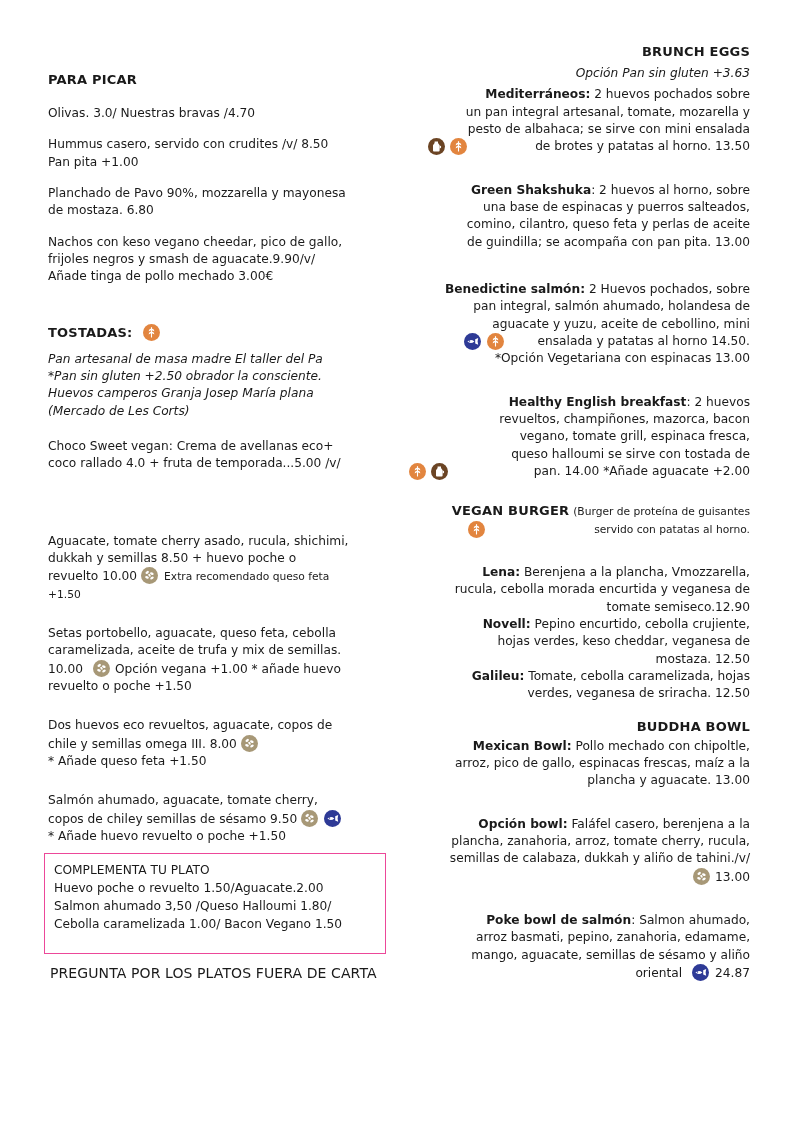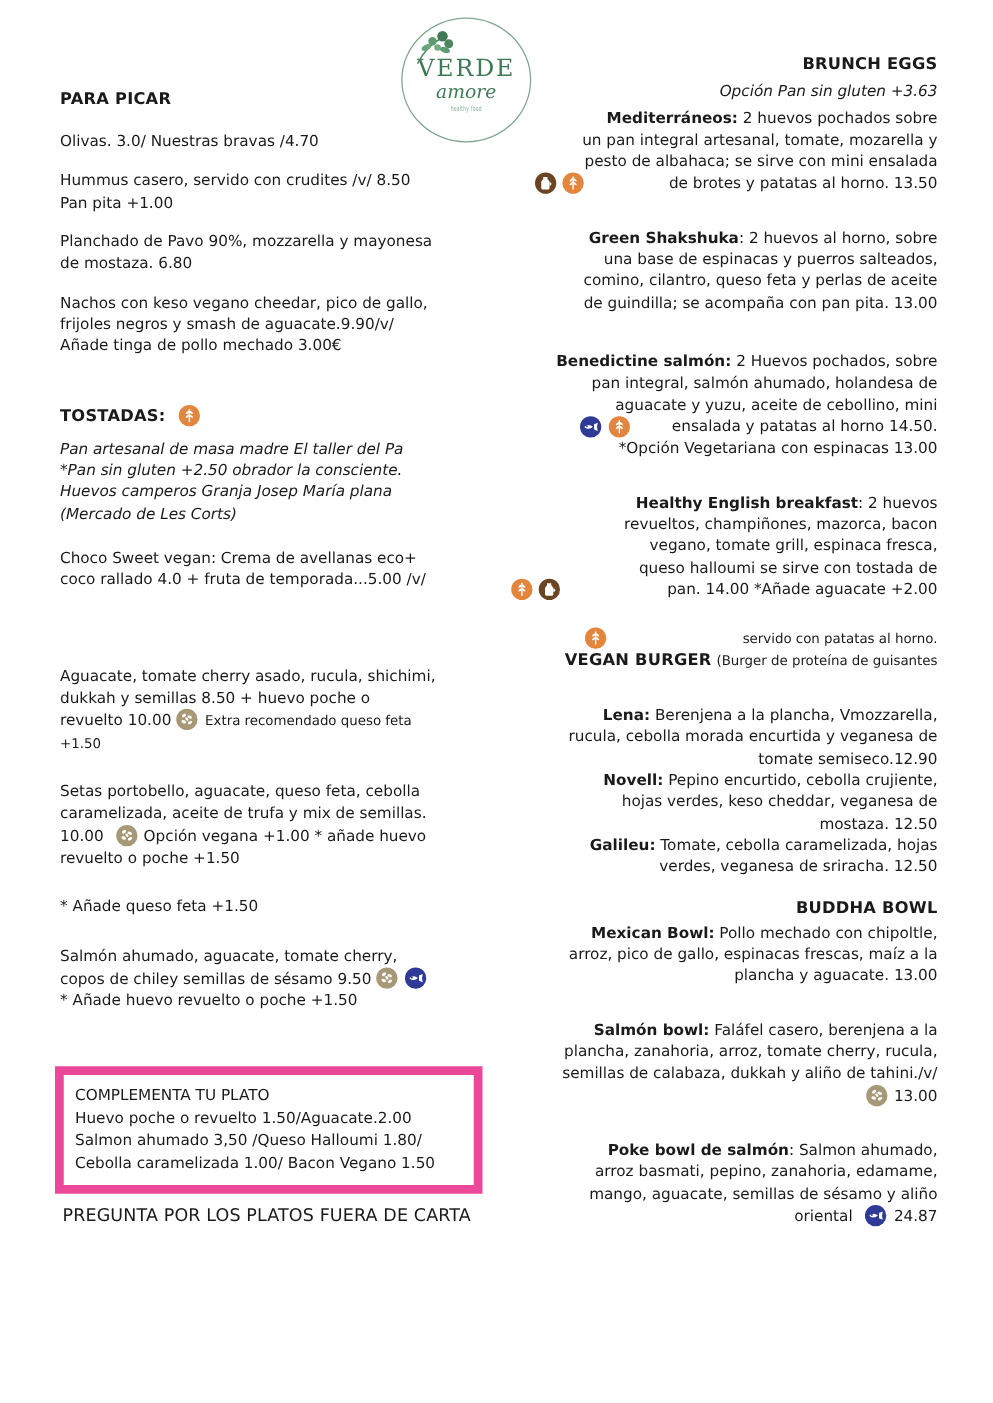--- a/index.html
+++ b/index.html
@@ -72,50 +72,34 @@
   }
   .ic svg { position: absolute; left: 0; top: 0; }
   .ic-gluten { background: #e2853f; }
   .ic-dairy  { background: #6b4424; }
   .ic-sesame { background: #a79877; }
   .ic-fish   { background: #2e3a96; }
 
   
   .box {
     position: absolute; left: 44px; top: 853px;
-    width: 342px; border: 7px solid #ec4899;
-    padding: 7px 9px 9px 9px;
+    width: 342px; border: 1px solid #ec4899;
+    padding: 7px 9px 20px 9px;
   }
   .box p { margin: 0; font-size: 12.2px; line-height: 1.48; }
   .pregunta {
     position: absolute; left: 50px; top: 965px;
     font-size: 14px; letter-spacing: .1px;
   }
 </style>
 </head>
 <body>
 
 <div class="page">
 
-  <div class="logo">
-    <span class="logo-sprig">
-      <svg width="40" height="34" viewBox="0 0 40 34">
-        <path d="M6 30 C10 22 16 14 26 9" stroke="#4d8760" stroke-width="1.2" fill="none"></path>
-        <circle cx="26" cy="8" r="4.2" fill="#3f7a55"></circle>
-        <circle cx="18" cy="12" r="3.4" fill="#5d9b70"></circle>
-        <circle cx="31" cy="14" r="3.6" fill="#4d8760"></circle>
-        <circle cx="22" cy="17" r="2.6" fill="#74ac84"></circle>
-        <ellipse cx="13" cy="17" rx="4" ry="2.2" fill="#6aa57c" transform="rotate(-28 13 17)"></ellipse>
-        <ellipse cx="28" cy="19" rx="4.2" ry="2.3" fill="#5d9b70" transform="rotate(18 28 19)"></ellipse>
-      </svg>
-    </span>
-    <div class="logo-verde">VERDE</div>
-    <div class="logo-amore">amore</div>
-    <div class="logo-sub">healthy food</div>
-  </div>
 
   <div class="col col-left" style="top:72px;">
 
     <div class="sec-title">PARA PICAR</div>
     <div class="sp18"></div>
     <p class="item" style="white-space:pre-line">Olivas. 3.0/ Nuestras bravas /4.70</p>
     <div class="sp14"></div>
     <p class="item" style="white-space:pre-line">Hummus casero, servido con crudites /v/ 8.50
 Pan pita +1.00</p>
     <div class="sp14"></div>
@@ -180,20 +164,32 @@
           <ellipse cx="6.0" cy="10.4" rx="1.9" ry="1.2" fill="#fff" transform="rotate(20 6 10.4)"></ellipse>
           <ellipse cx="11.0" cy="11.0" rx="1.9" ry="1.2" fill="#fff" transform="rotate(-30 11 11)"></ellipse>
           <ellipse cx="8.5" cy="8.2" rx="1.6" ry="1.0" fill="#fff" transform="rotate(55 8.5 8.2)"></ellipse>
         </svg>
       </span><span style="white-space:pre-line; margin-left:4px;">Opción vegana +1.00  * añade huevo
 revuelto o poche +1.50</span>
     </p>
 
     <div class="sp22"></div>
 
+    <p class="item">
+      <span style="white-space:pre-line">Dos huevos eco revueltos, aguacate, copos de
+chile y semillas omega III. 8.00</span><span class="ic ic-sesame" style="margin-left:4px;">
+        <svg width="17" height="17" viewBox="0 0 17 17">
+          <ellipse cx="6.2" cy="5.4" rx="1.9" ry="1.2" fill="#fff" transform="rotate(-35 6.2 5.4)"></ellipse>
+          <ellipse cx="10.8" cy="6.6" rx="1.9" ry="1.2" fill="#fff" transform="rotate(25 10.8 6.6)"></ellipse>
+          <ellipse cx="6.0" cy="10.4" rx="1.9" ry="1.2" fill="#fff" transform="rotate(20 6 10.4)"></ellipse>
+          <ellipse cx="11.0" cy="11.0" rx="1.9" ry="1.2" fill="#fff" transform="rotate(-30 11 11)"></ellipse>
+          <ellipse cx="8.5" cy="8.2" rx="1.6" ry="1.0" fill="#fff" transform="rotate(55 8.5 8.2)"></ellipse>
+        </svg>
+      </span>
+    </p>
     <p class="item"> * Añade queso feta +1.50</p>
 
     <div class="sp22"></div>
 
     <p class="item">
       <span style="white-space:pre-line">Salmón ahumado, aguacate, tomate cherry,
 copos de chiley semillas de sésamo 9.50</span><span class="ic ic-sesame" style="margin-left:4px;">
         <svg width="17" height="17" viewBox="0 0 17 17">
           <ellipse cx="6.2" cy="5.4" rx="1.9" ry="1.2" fill="#fff" transform="rotate(-35 6.2 5.4)"></ellipse>
           <ellipse cx="10.8" cy="6.6" rx="1.9" ry="1.2" fill="#fff" transform="rotate(25 10.8 6.6)"></ellipse>
@@ -311,34 +307,34 @@
           <path d="M6.6 3.6 h3.4 v1.5 l1.6 2.1 v5.4 q0 .9 -.9 .9 h-4.8 q-.9 0 -.9 -.9 v-5.4 l1.6 -2.1z" fill="#fff"></path>
           <path d="M11.6 7.5 q1.6 .2 1.6 1.6 q0 1.4 -1.6 1.5z" fill="#fff"></path>
         </svg>
       </span>
       <span>pan. 14.00 *Añade aguacate +2.00</span>
     </p>
 
     <div class="sp22"></div>
 
     <p class="item">
-      <span class="ic ic-gluten" style="float:left; margin-left:60px;">
-        <svg width="17" height="17" viewBox="0 0 17 17">
-          <path d="M8.5 3.2 L8.5 13.5" stroke="#fff" stroke-width="1.1" fill="none"></path>
-          <path d="M8.5 4.6 q2.6 .3 2.9 2.6 q-2.6 .2 -2.9 -2.6z" fill="#fff"></path>
-          <path d="M8.5 4.6 q-2.6 .3 -2.9 2.6 q2.6 .2 2.9 -2.6z" fill="#fff"></path>
-          <path d="M8.5 7.6 q2.6 .3 2.9 2.6 q-2.6 .2 -2.9 -2.6z" fill="#fff"></path>
-          <path d="M8.5 7.6 q-2.6 .3 -2.9 2.6 q2.6 .2 2.9 -2.6z" fill="#fff"></path>
-        </svg>
-      </span>
-      <span class="small">servido con patatas al horno.</span>
-    </p>
-    <p class="item">
       <span class="sec-title">VEGAN BURGER</span>
       <span class="small">(Burger de proteína de guisantes</span>
+    </p>
+    <p class="item">
+      <span class="ic ic-gluten" style="float:left; margin-left:60px;">
+        <svg width="17" height="17" viewBox="0 0 17 17">
+          <path d="M8.5 3.2 L8.5 13.5" stroke="#fff" stroke-width="1.1" fill="none"></path>
+          <path d="M8.5 4.6 q2.6 .3 2.9 2.6 q-2.6 .2 -2.9 -2.6z" fill="#fff"></path>
+          <path d="M8.5 4.6 q-2.6 .3 -2.9 2.6 q2.6 .2 2.9 -2.6z" fill="#fff"></path>
+          <path d="M8.5 7.6 q2.6 .3 2.9 2.6 q-2.6 .2 -2.9 -2.6z" fill="#fff"></path>
+          <path d="M8.5 7.6 q-2.6 .3 -2.9 2.6 q2.6 .2 2.9 -2.6z" fill="#fff"></path>
+        </svg>
+      </span>
+      <span class="small">servido con patatas al horno.</span>
     </p>
 
     <div class="sp26"></div>
 
     <p class="item">
       <span class="nm">Lena:</span><span style="white-space:pre-line"> Berenjena a la plancha, Vmozzarella,
 rucula, cebolla morada encurtida y veganesa de
 tomate semiseco.12.90</span>
     </p>
     <p class="item">
@@ -357,21 +353,21 @@
     <div class="sp4"></div>
     <p class="item">
       <span class="nm">Mexican Bowl:</span><span style="white-space:pre-line"> Pollo mechado con chipoltle,
 arroz, pico de gallo, espinacas frescas, maíz a la
 plancha y aguacate. 13.00</span>
     </p>
 
     <div class="sp26"></div>
 
     <p class="item">
-      <span class="nm">Salmón bowl:</span><span style="white-space:pre-line"> Faláfel casero, berenjena a la
+      <span class="nm">Opción bowl:</span><span style="white-space:pre-line"> Faláfel casero, berenjena a la
 plancha, zanahoria, arroz, tomate cherry, rucula,
 semillas de calabaza, dukkah y aliño de tahini./v/</span>
     </p>
     <p class="item">
       <span class="ic ic-sesame" style="margin-right:5px;">
         <svg width="17" height="17" viewBox="0 0 17 17">
           <ellipse cx="6.2" cy="5.4" rx="1.9" ry="1.2" fill="#fff" transform="rotate(-35 6.2 5.4)"></ellipse>
           <ellipse cx="10.8" cy="6.6" rx="1.9" ry="1.2" fill="#fff" transform="rotate(25 10.8 6.6)"></ellipse>
           <ellipse cx="6.0" cy="10.4" rx="1.9" ry="1.2" fill="#fff" transform="rotate(20 6 10.4)"></ellipse>
           <ellipse cx="11.0" cy="11.0" rx="1.9" ry="1.2" fill="#fff" transform="rotate(-30 11 11)"></ellipse>

